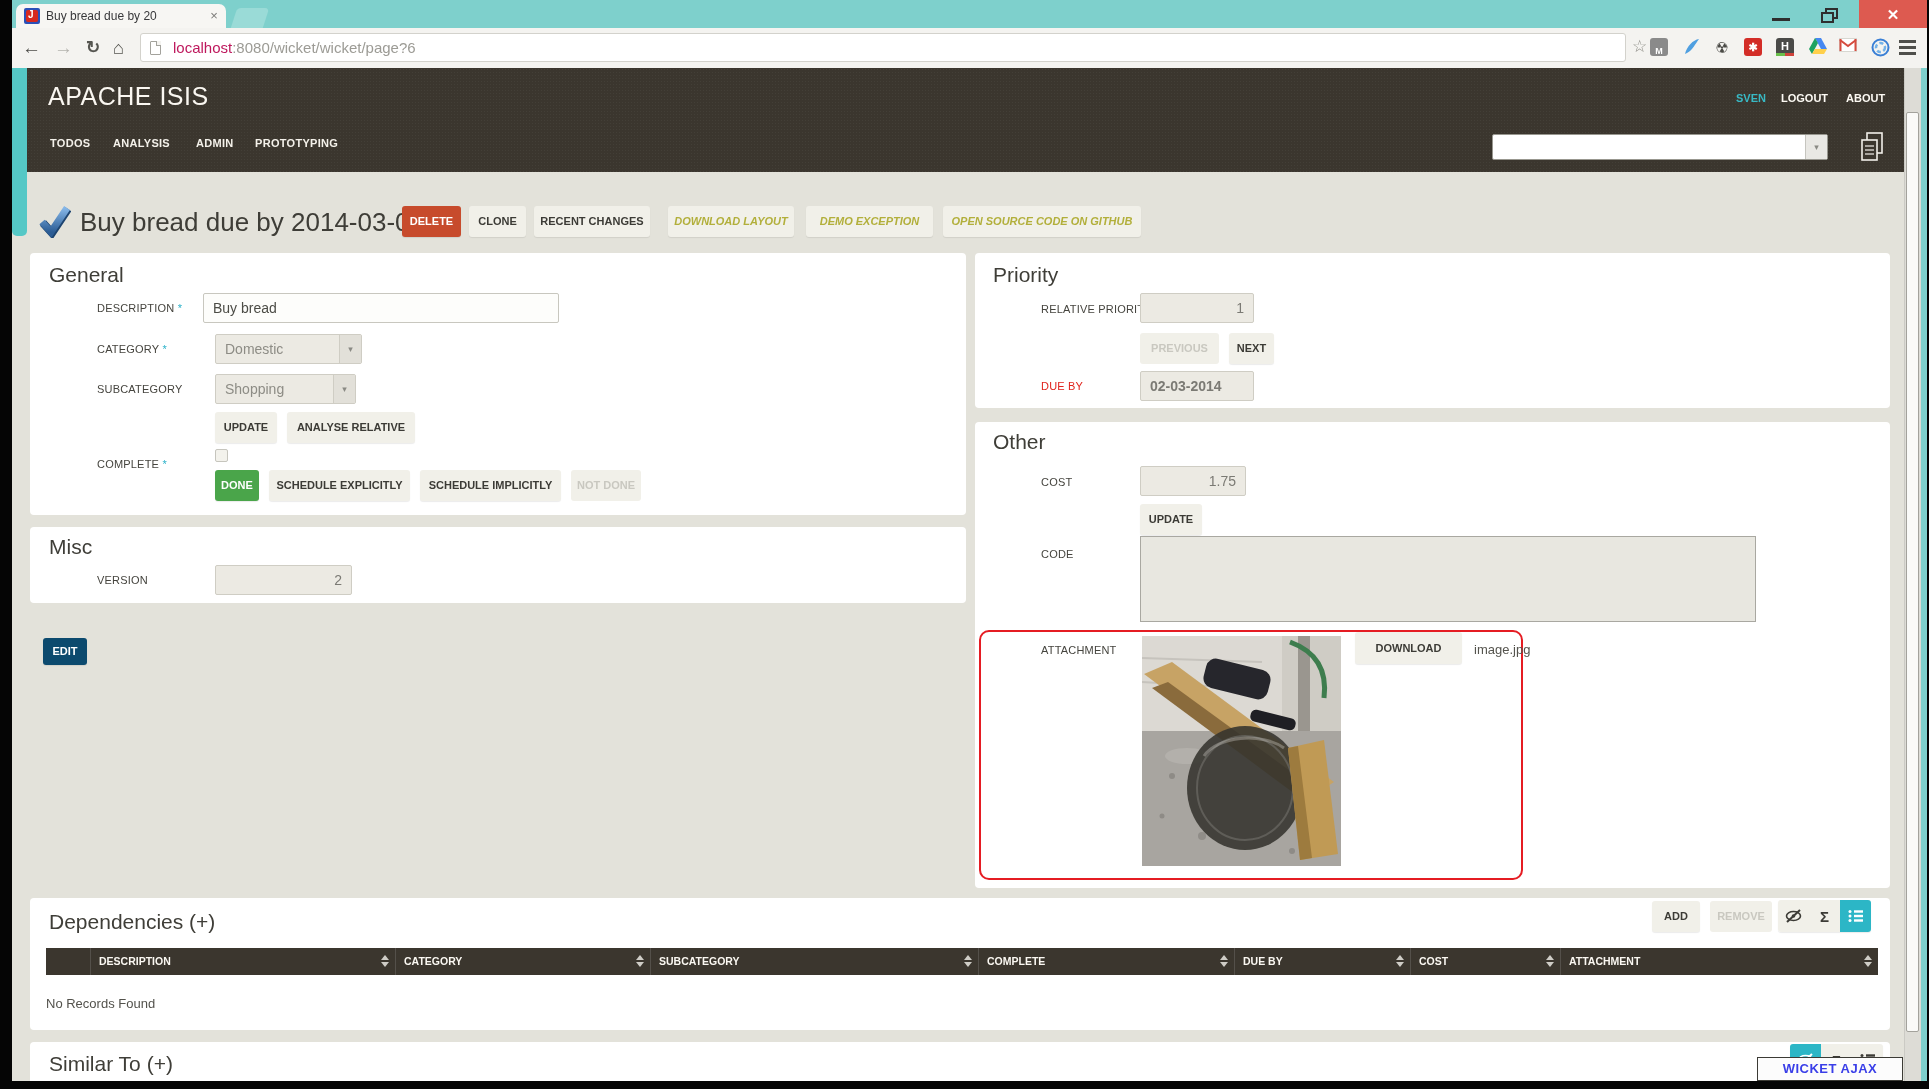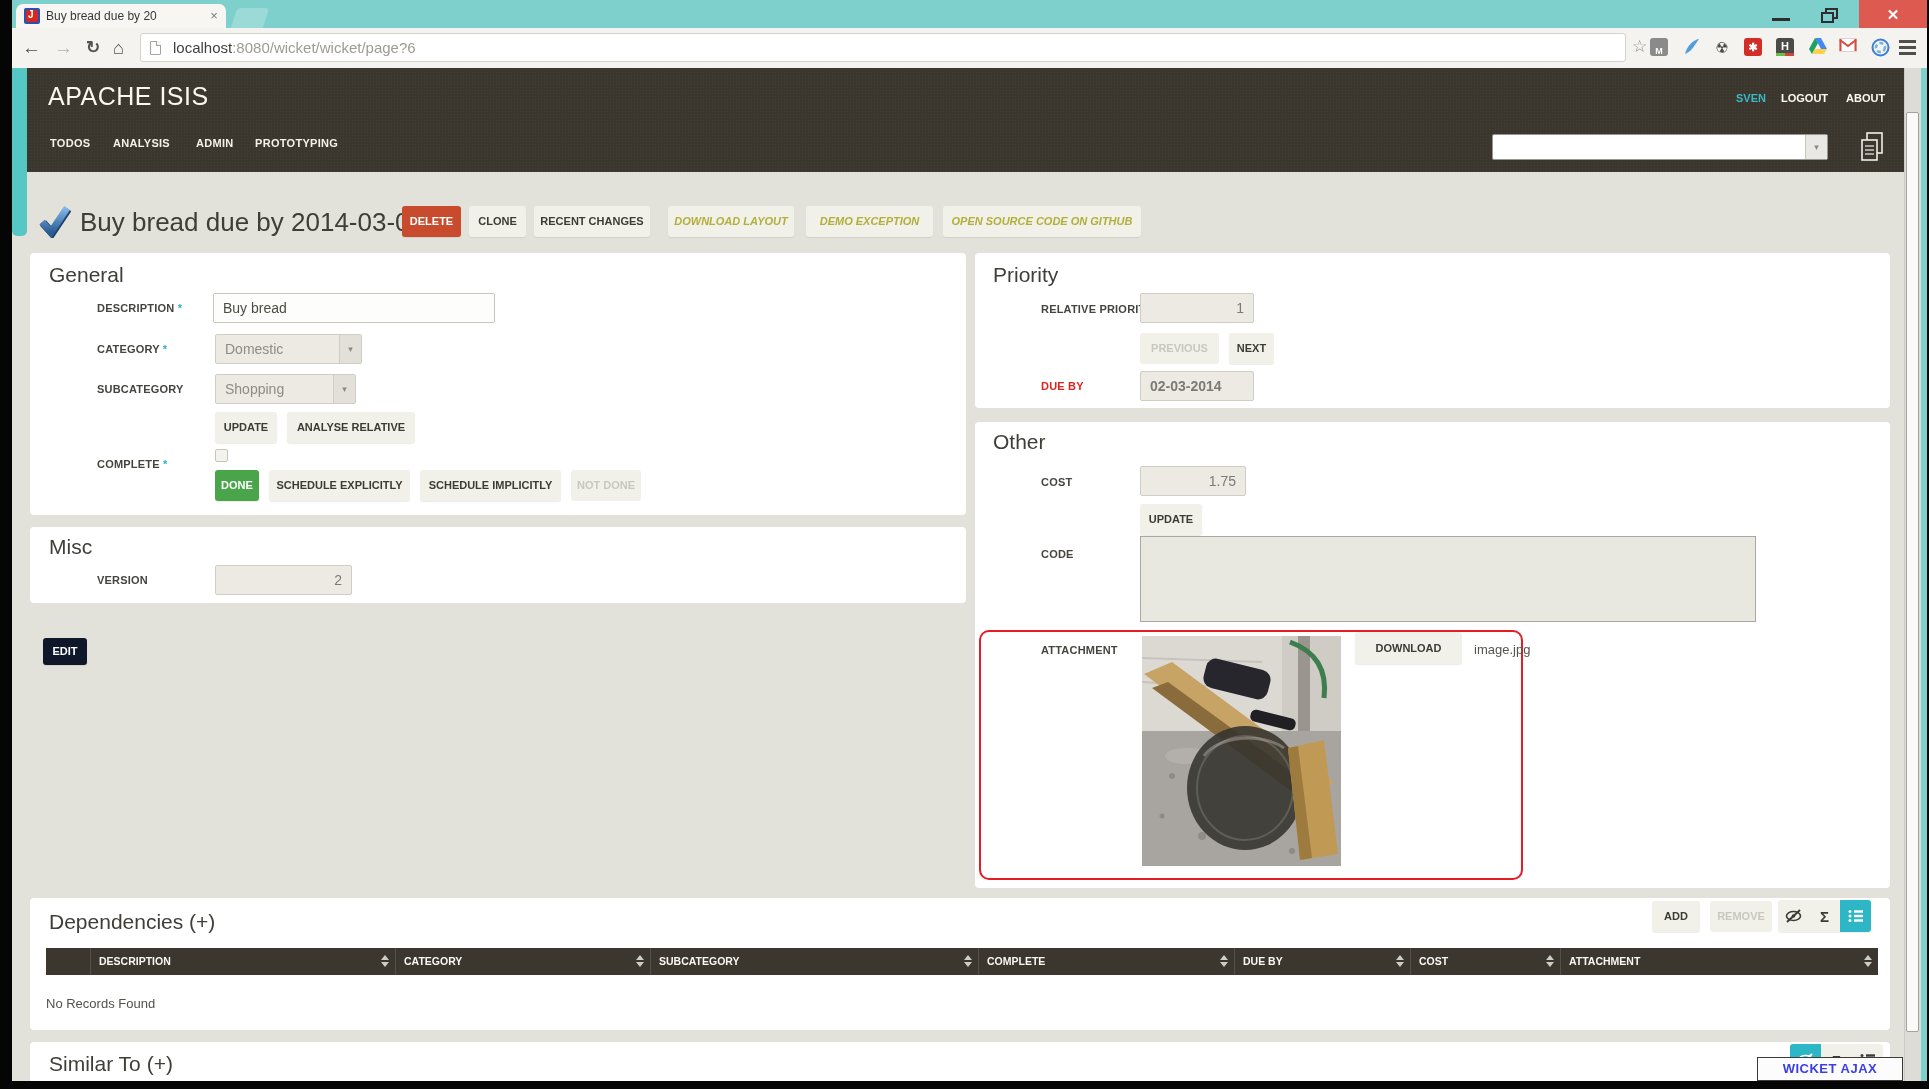--- a/index.html
+++ b/index.html
@@ -32,21 +32,21 @@
                font-size:15px; line-height:30px; }
   .toolbar { left:12px; top:28px; width:1915px; height:40px; background:#f4f3f0; }
   .navglyph { top:33px; height:30px; line-height:30px; font-size:19px; color:#565651; font-weight:bold; }
   .omnibox { left:140px; top:33px; width:1486px; height:29px; background:#fff;
              border:1px solid #d3d2cc; border-radius:3px; line-height:27px; }
   .omnibox .doc { position:absolute; left:9px; top:7px; width:11px; height:14px;
                   border:1px solid #a3a29c; border-radius:1px; background:#fff; }
   .omnibox .doc::after { content:""; position:absolute; right:-1px; top:-1px; width:4px; height:4px;
                   background:#f4f3f0; border-left:1px solid #a3a29c; border-bottom:1px solid #a3a29c; }
   .url { position:absolute; left:32px; top:0; font-size:15px; }
-  .url .host { color:#404040; } .url .rest { color:#9c9b95; }
+  .url .host { color:#be185d; } .url .rest { color:#9c9b95; }
   .star { left:1632px; top:36px; font-size:17px; color:#908f89; }
   .extrow { top:38px; width:20px; height:20px; text-align:center; }
   .ibox { border-radius:3px; color:#fff; font-weight:bold; }
   .hamburger { left:1898px; top:38px; width:20px; height:20px; }
   .hamburger i { position:absolute; left:1px; width:17px; height:3px; background:#4f4f4b; }
 
   
   .appheader { left:12px; top:68px; width:1909px; height:104px; background:#3b362e;
     background-image:radial-gradient(rgba(255,255,255,0.045) 1px, transparent 1px);
     background-size:3px 3px; }
@@ -68,25 +68,25 @@
                  border:1px solid #a3a29c; border-radius:2px; }
 
   .entity-title { left:80px; top:207px; font-size:26px; color:#3e3d37; }
   .btn { position:absolute; height:31px; line-height:31px; text-align:center; background:#f1f0e9;
          border-radius:3px; font-size:11px; font-weight:bold; color:#3c3b36;
          box-shadow:0 1px 1px rgba(0,0,0,0.08); }
   .btn.red { background:#c74b2c; color:#fff; }
   .btn.proto { color:#b2af3b; font-style:italic; }
   .btn.green { background:#4aa54a; color:#fff; }
   .btn.disabled { color:#c9c8c0; box-shadow:none; }
-  .btn.teal { background:#0f172a; color:#fff; }
+  .btn.teal { background:#0c4a6e; color:#fff; }
 
   .panel { position:absolute; background:#fff; border-radius:4px; }
   .phead { position:absolute; font-size:21px; color:#3f3e38; }
-  .flabel { position:absolute; font-size:11px; font-weight:bold; color:#45443e; letter-spacing:0.2px;padding-left:48px; }
+  .flabel { position:absolute; font-size:11px; font-weight:normal; color:#45443e; letter-spacing:0.2px;padding-left:48px; }
   .flabel .req { color:#2ab1c9; }
   .flabel.red { color:#e0231c; }
   .tfield { position:absolute; height:30px; border:1px solid #c8c7bf; border-radius:2px;
             background:#fdfdfb; font-size:14px; color:#4c4c46; padding:0 9px;
             font-family:"Liberation Sans", sans-serif; }
   .tfield.dis { background:#eceae3; border-color:#cfcdc4; color:#7b7a74; }
   .sel { position:absolute; height:30px; background:#eceae3; border:1px solid #cfcdc4;
          border-radius:2px; font-size:14px; color:#8d8c85; line-height:28px; padding-left:9px; }
   .sel .arrow { position:absolute; right:0; top:0; width:22px; height:28px; background:#e2e0d9;
          border-left:1px solid #cfcdc4; text-align:center; line-height:28px; font-size:9px; color:#8a8a84; }
@@ -242,21 +242,21 @@
 <div class="btn" style="left:469px;top:206px;width:57px">CLONE</div>
 <div class="btn" style="left:534px;top:206px;width:116px">RECENT CHANGES</div>
 <div class="btn proto" style="left:668px;top:206px;width:126px">DOWNLOAD LAYOUT</div>
 <div class="btn proto" style="left:806px;top:206px;width:127px">DEMO EXCEPTION</div>
 <div class="btn proto" style="left:943px;top:206px;width:198px">OPEN SOURCE CODE ON GITHUB</div>
 
 <div class="panel" style="left:30px;top:253px;width:936px;height:262px">
   <div class="phead" style="left:19px;top:10px">General</div>
 
   <div class="flabel" style="left:19px;top:49px"><span>DESCRIPTION</span> <span class="req">*</span></div>
-  <input class="tfield" style="left: 183px; top: 40px; width: 282px;" value="Buy bread">
+  <input class="tfield" style="left: 173px; top: 40px; width: 356px;" value="Buy bread">
 
   <div class="flabel" style="left:19px;top:90px"><span>CATEGORY</span> <span class="req">*</span></div>
   <div class="sel" style="left:185px;top:81px;width:147px"><span>Domestic</span><span class="arrow">▾</span></div>
 
   <div class="flabel" style="left:19px;top:130px">SUBCATEGORY</div>
   <div class="sel" style="left:185px;top:121px;width:141px"><span>Shopping</span><span class="arrow">▾</span></div>
 
   <div class="btn" style="left:185px;top:159px;width:62px">UPDATE</div>
   <div class="btn" style="left:257px;top:159px;width:128px">ANALYSE RELATIVE</div>
 

